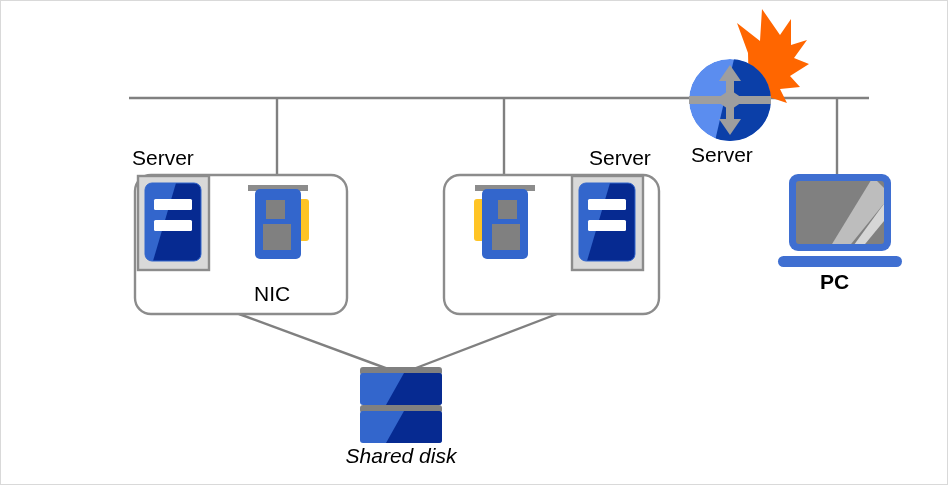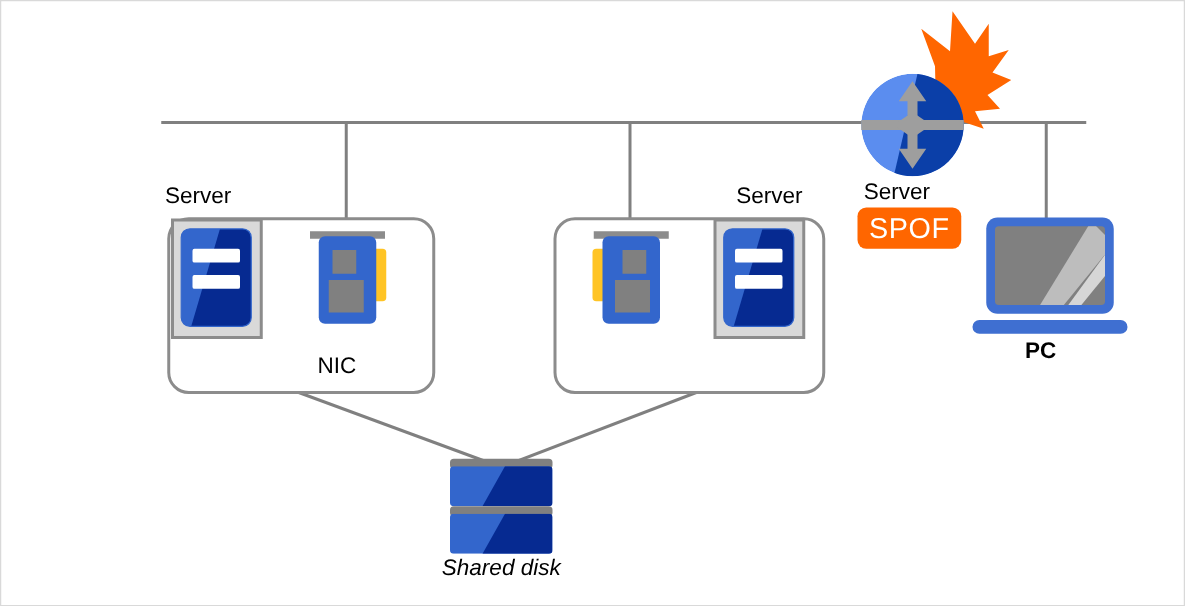--- a/index.html
+++ b/index.html
@@ -22,21 +22,21 @@
   .svg-layer {
     position: absolute;
     left: 0;
     top: 0;
     width: 948px;
     height: 485px;
   }
   .label {
     position: absolute;
     font-family: "Liberation Sans", sans-serif;
-    font-size: 18px;
+    font-size: 21px;
     color: #000000;
     white-space: nowrap;
     line-height: 1;
   }
   .label-center {
     text-align: center;
   }
   .badge {
     position: absolute;
     display: flex;
@@ -185,19 +185,18 @@
   </svg>
 
   <div class="label" style="left:131px; top:146px;">Server</div>
 
   <div class="label" style="left:253px; top:267px;margin-top:15px;">NIC</div>
 
   <div class="label" style="left:588px; top:146px;">Server</div>
 
   <div class="label" style="left:690px; top:143px;">Server</div>
 
-  <div class="badge" style="left:685px; top:165px; width:83px; height:33px; background:#ff6600;">SPOF</div>
 
   <div class="label" style="left:819px; top:270px;font-weight:bold;">PC</div>
 
   <div class="label label-center" style="left:300px; top:444px; width:200px;font-style:italic;">Shared disk</div>
 
 </div>
 
 </body></html>

